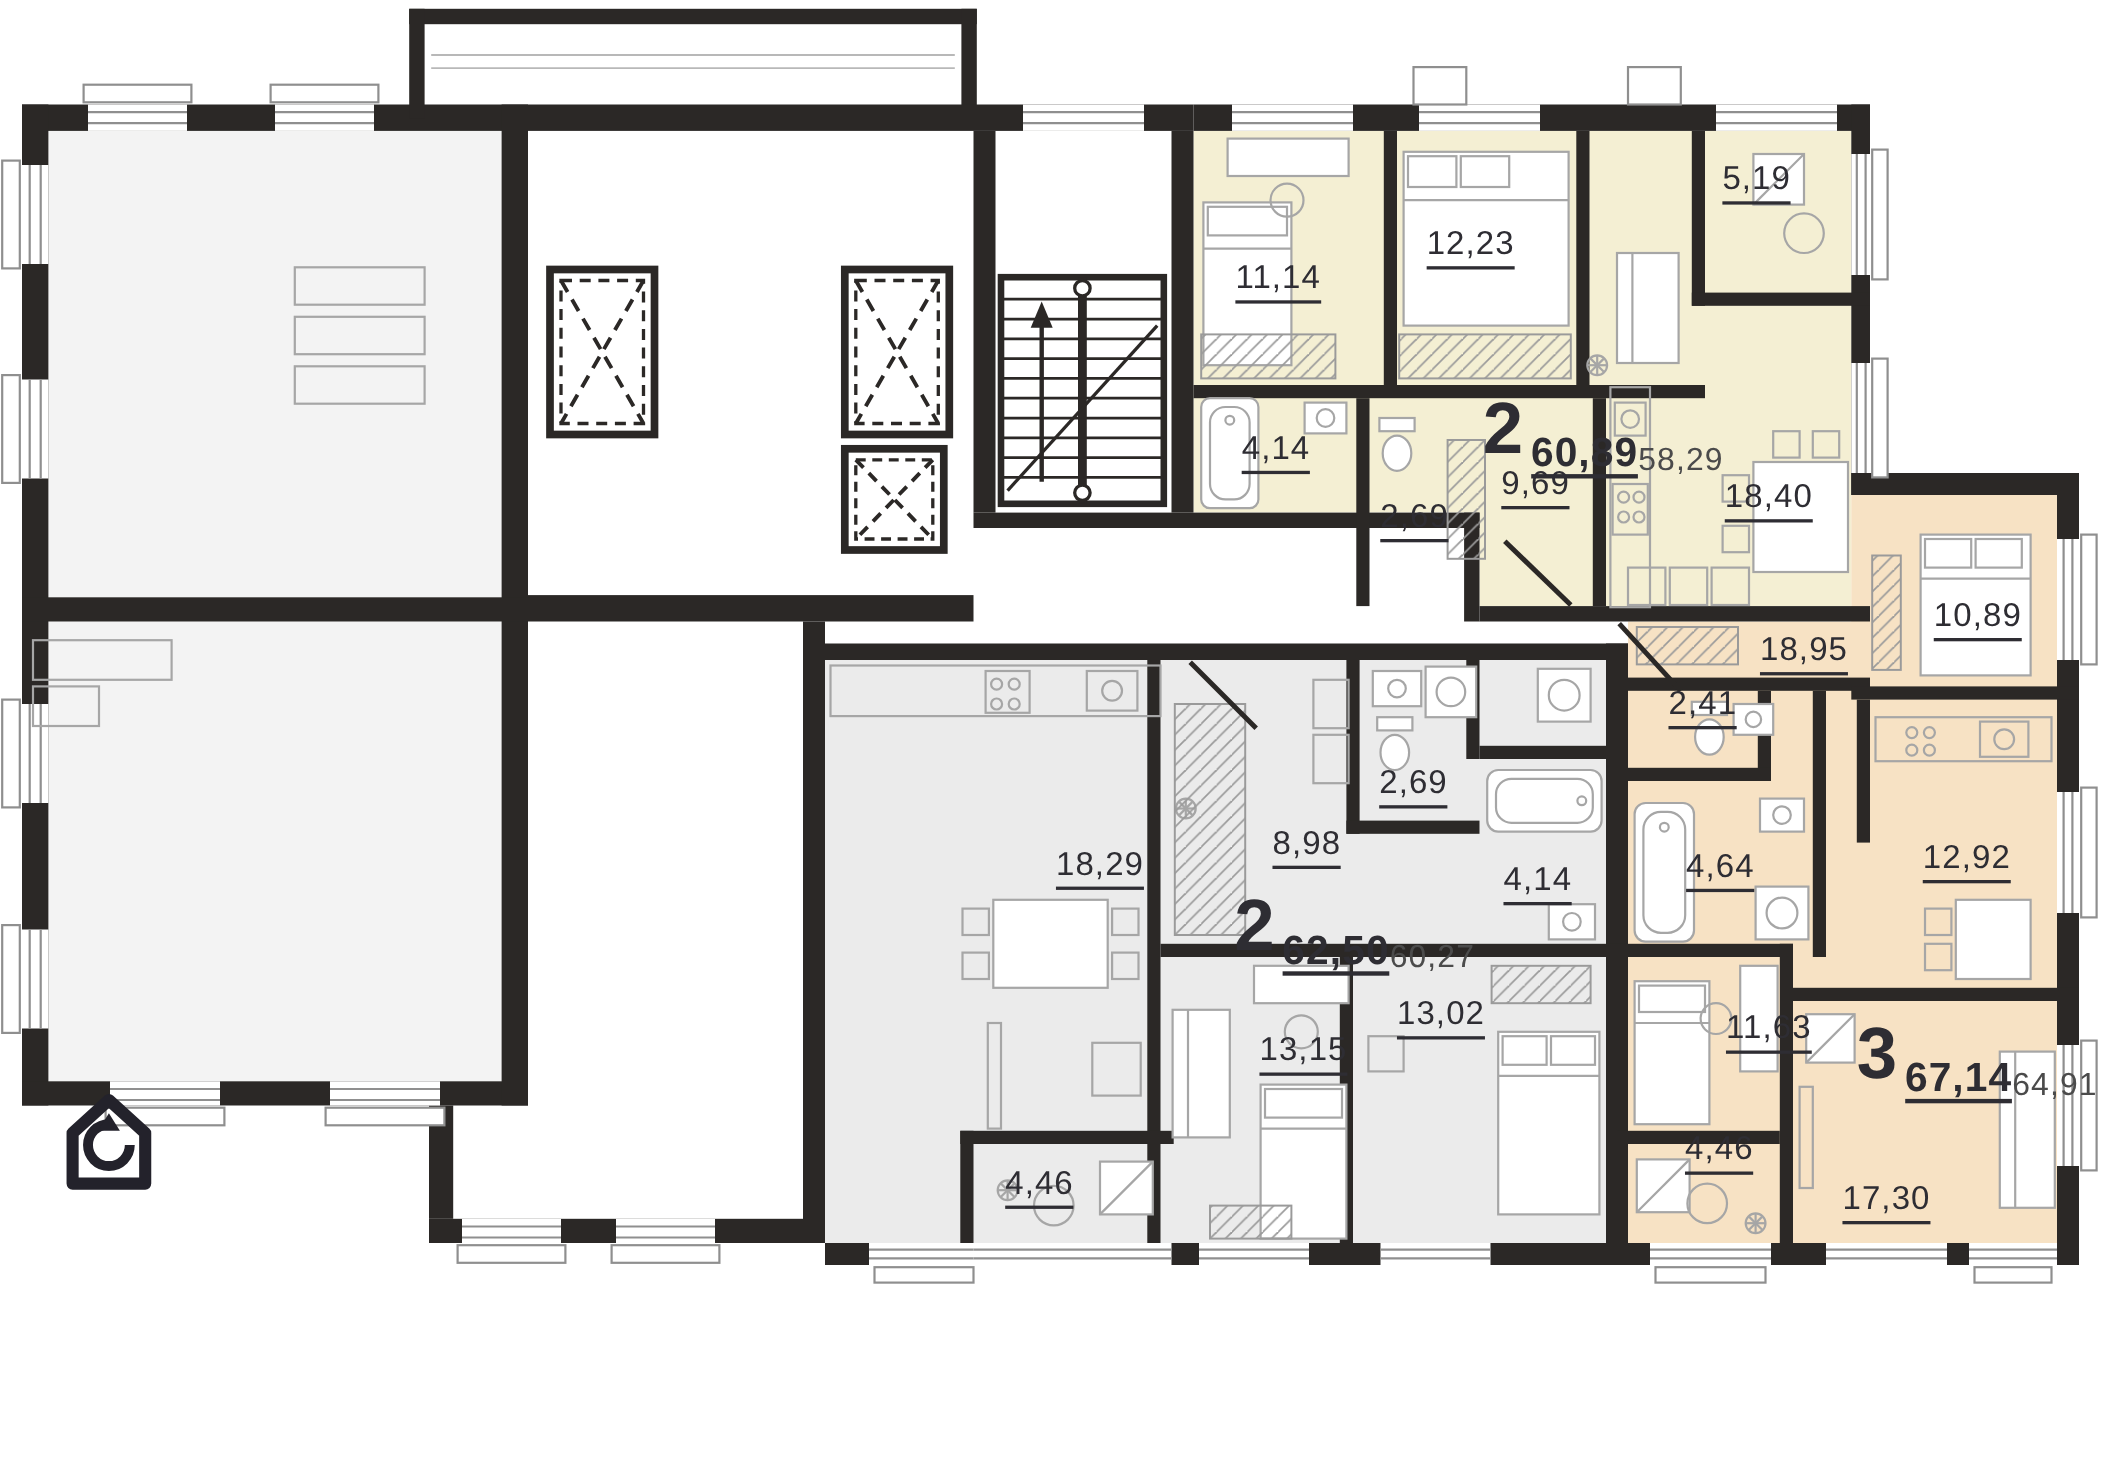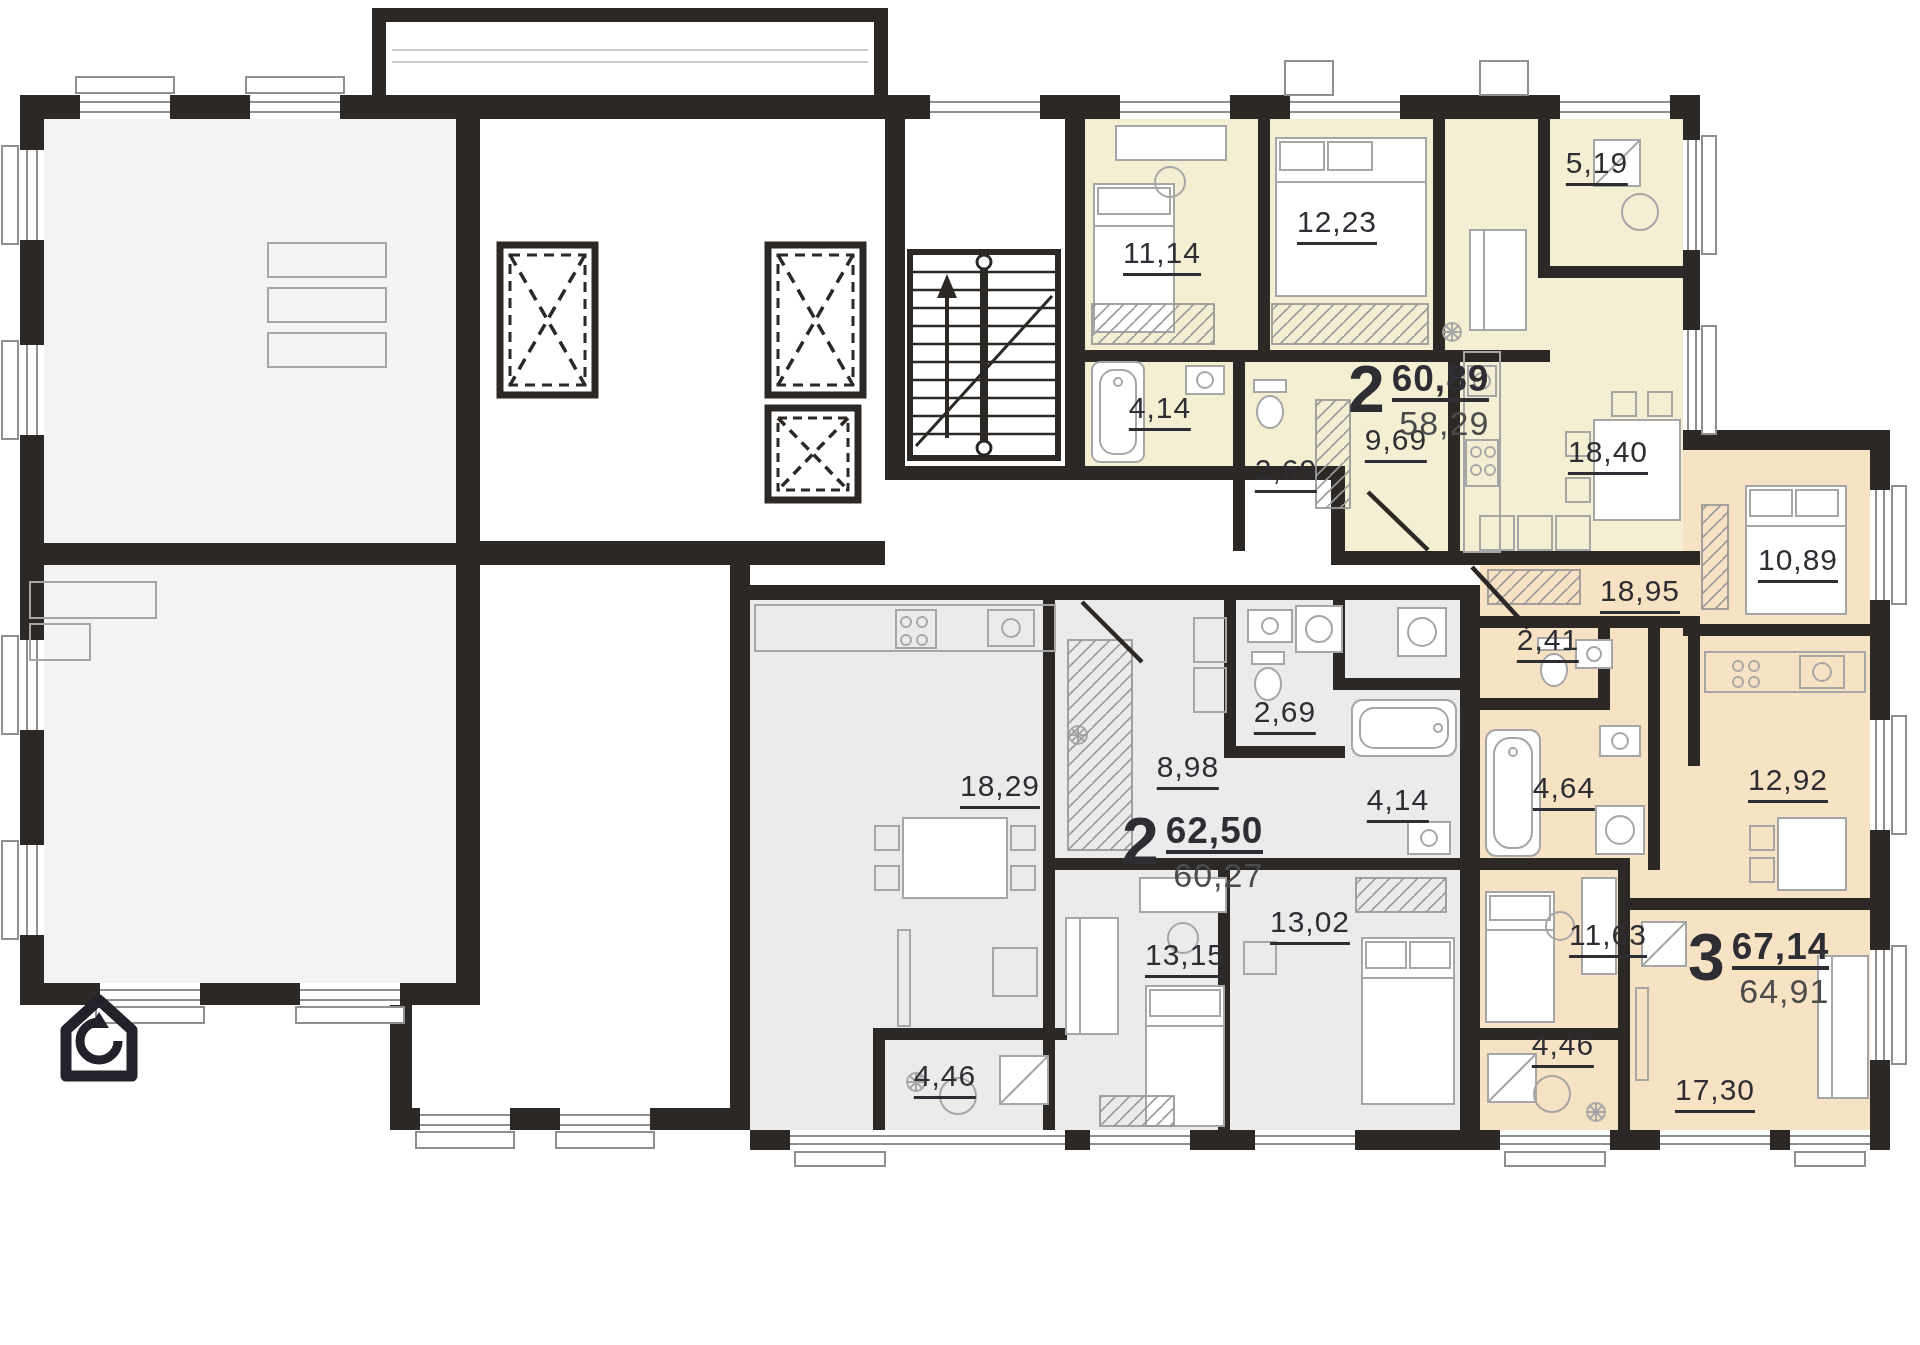--- a/index.html
+++ b/index.html
@@ -6,24 +6,24 @@
   .stage{position:relative;width:1920px;height:1345px;background:#fff;overflow:hidden;
          font-family:"Liberation Sans",sans-serif;}
   .stage svg{position:absolute;left:0;top:0;}
   
   .room-label{position:absolute;transform:translate(-50%,-50%);
               font-size:30px;letter-spacing:1px;color:#2e2d33;white-space:nowrap;text-align:right;}
   .room-label span{border-bottom:3px solid #2e2d33;padding-bottom:4px;}
   
   .apt-label{position:absolute;display:flex;align-items:flex-start;color:#2e2d33;}
   .apt-num{font-size:66px;font-weight:700;line-height:.88;letter-spacing:0;}
-  .apt-areas{display:flex;flex-direction:column;margin-left:7px;}
+  .apt-areas{display:flex;flex-direction:row;margin-left:7px;margin-top:33px;}
   .apt-total{font-size:37px;font-weight:700;letter-spacing:1px;border-bottom:4px solid #2e2d33;
              padding-bottom:1px;line-height:1.0;}
-  .apt-living{font-size:34px;color:#4b4b4b;letter-spacing:1px;margin-top:2px;align-self:flex-end;}
+  .apt-living{font-size:29px;color:#4b4b4b;letter-spacing:1px;margin-top:2px;align-self:flex-end;}
   
   .logo{position:absolute;left:52px;top:982px;display:flex;align-items:center;}
   .logo-text{font-size:56px;font-weight:700;color:#23222b;margin-left:18px;letter-spacing:.5px;}
 </style>
 </head>
 <body>
 
 <div class="stage">
 
 <svg width="1920" height="1345" viewBox="0 0 1920 1345">

